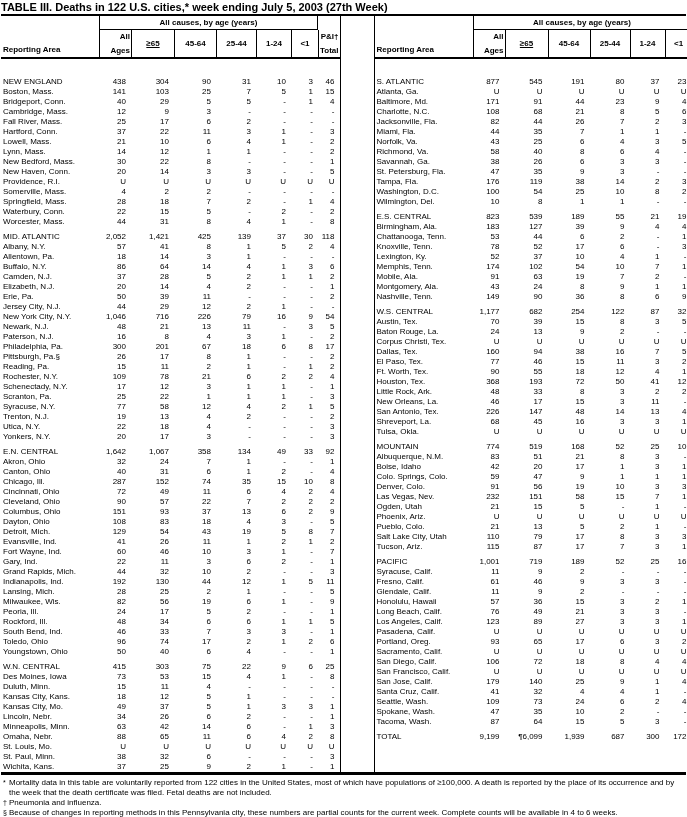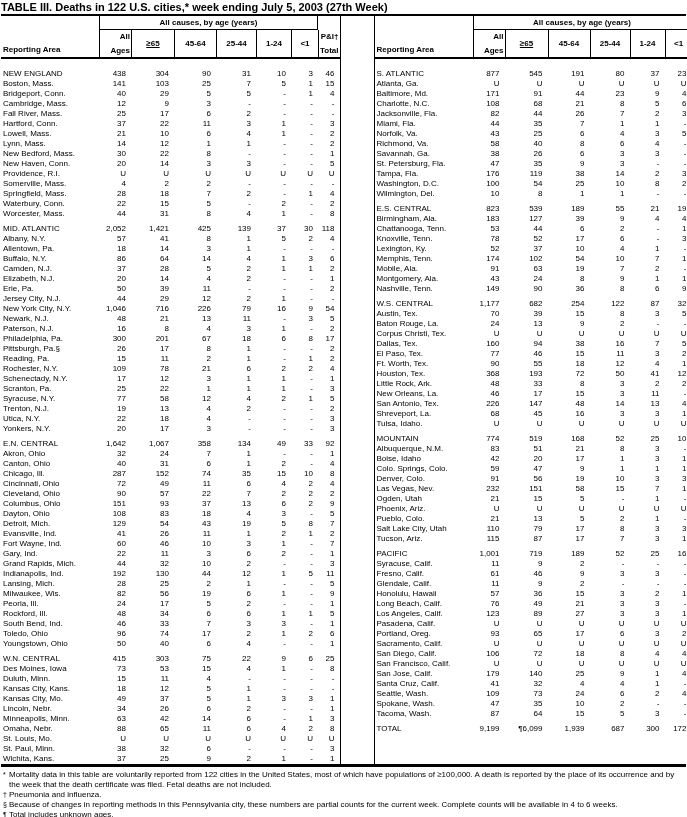--- a/index.html
+++ b/index.html
@@ -50,21 +50,21 @@
   }
   .h-col {
     grid-row:2; border-left:1px solid #000;
     font-size:8px; line-height:14px; text-align:right;
     display:flex; align-items:center; justify-content:center;
     padding:1px;
   }
   .h-col.c65 { text-decoration:underline; }
 
   
-  .body { padding-top:10px; }
+  .body { padding-top:18px; }
   .section { margin-top:0; }
   .section + .section { margin-top:5px; }
   .row {
     display:grid;
     grid-template-columns:98px 32px 43px 42px 40px 35px 27px 1fr;
     height:10px;
   }
   .cell { font-size:8px; line-height:10px; white-space:nowrap; overflow:hidden; }
   .cell.label { padding-left:2px; text-align:left; }
   .cell.num   { text-align:right; padding-right:5px; }
@@ -1146,21 +1146,21 @@
               <div class="cell label">Shreveport, La.</div>
               <div class="cell num">68</div>
               <div class="cell num">45</div>
               <div class="cell num">16</div>
               <div class="cell num">3</div>
               <div class="cell num">3</div>
               <div class="cell num">1</div>
               <div class="cell num">9</div>
             </div>
             <div class="row">
-              <div class="cell label">Tulsa, Idaho.</div>
+              <div class="cell label">Tulsa, Okla.</div>
               <div class="cell num">U</div>
               <div class="cell num">U</div>
               <div class="cell num">U</div>
               <div class="cell num">U</div>
               <div class="cell num">U</div>
               <div class="cell num">U</div>
               <div class="cell num">U</div>
             </div>
           </div>
           <div class="section">

